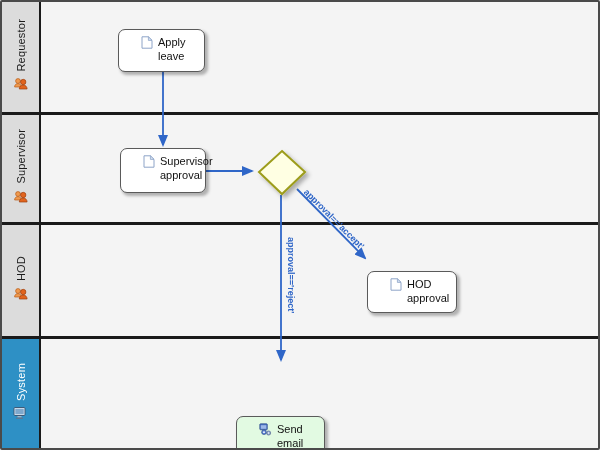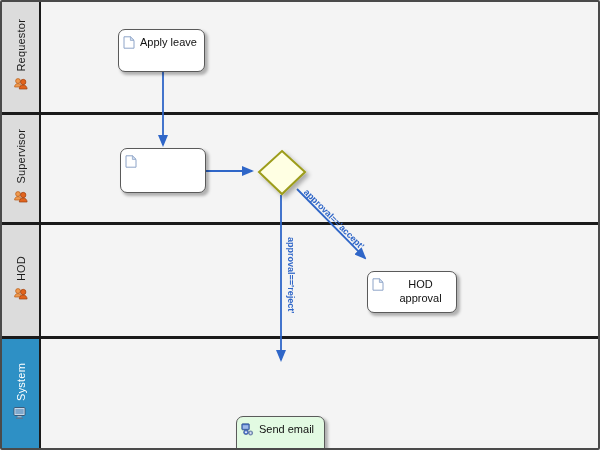--- a/index.html
+++ b/index.html
@@ -40,23 +40,22 @@
   svg.edges path.edge{stroke:var(--edge-blue);stroke-width:1.8;fill:none;pointer-events:stroke;}
   .arrowhead{fill:var(--edge-blue);}
   .diamond-shape{fill:var(--diamond-fill);stroke:var(--diamond-border);stroke-width:2;pointer-events:all;}
   
   .task{
     position:absolute;box-sizing:border-box;
     background:var(--task-fill);
     border:1.5px solid #5a5a5a;border-radius:7px;
     box-shadow:2.5px 2.5px 3px rgba(0,0,0,.28);
     display:flex;align-items:flex-start;gap:5px;
-    padding:6px 4px;font-size:11px;color:#111;line-height:1.25;
+    padding:6px 22px;font-size:11px;color:#111;line-height:1.25;
     z-index:20;
-    text-align:center;
   }
   .task.email{background:var(--email-fill);margin-top:44px;}
   .task .icon{flex:0 0 auto;margin-top:0px;}
   
   .edge-label{
     position:absolute;font-size:9px;font-weight:bold;color:var(--edge-blue);
     white-space:nowrap;z-index:15;
   }
   .edge-label.accept{transform:rotate(45deg);transform-origin:0 0;}
   .edge-label.reject{transform:rotate(90deg);transform-origin:0 0;}
@@ -146,20 +145,21 @@
     <span>Apply leave</span>
   </div>
 
   <div class="task" style="left:120px;top:148px;width:86px;height:45px">
     <span class="icon">
       <svg width="12" height="13" viewBox="0 0 12 13">
         <path d="M1 .8 h6.4 l3.6 3.6 V12.2 H1 Z" fill="#ffffff" stroke="#8ea4c8" stroke-width="1"></path>
         <path d="M7.4 .8 l3.6 3.6 h-3.6 Z" fill="#d9e4f4" stroke="#8ea4c8" stroke-width="0.8"></path>
       </svg>
     </span>
+    <span>Supervisor approval</span>
   </div>
 
   <div class="task" style="left:367px;top:271px;width:90px;height:42px">
     <span class="icon">
       <svg width="12" height="13" viewBox="0 0 12 13">
         <path d="M1 .8 h6.4 l3.6 3.6 V12.2 H1 Z" fill="#ffffff" stroke="#8ea4c8" stroke-width="1"></path>
         <path d="M7.4 .8 l3.6 3.6 h-3.6 Z" fill="#d9e4f4" stroke="#8ea4c8" stroke-width="0.8"></path>
       </svg>
     </span>
     <span>HOD approval</span>

